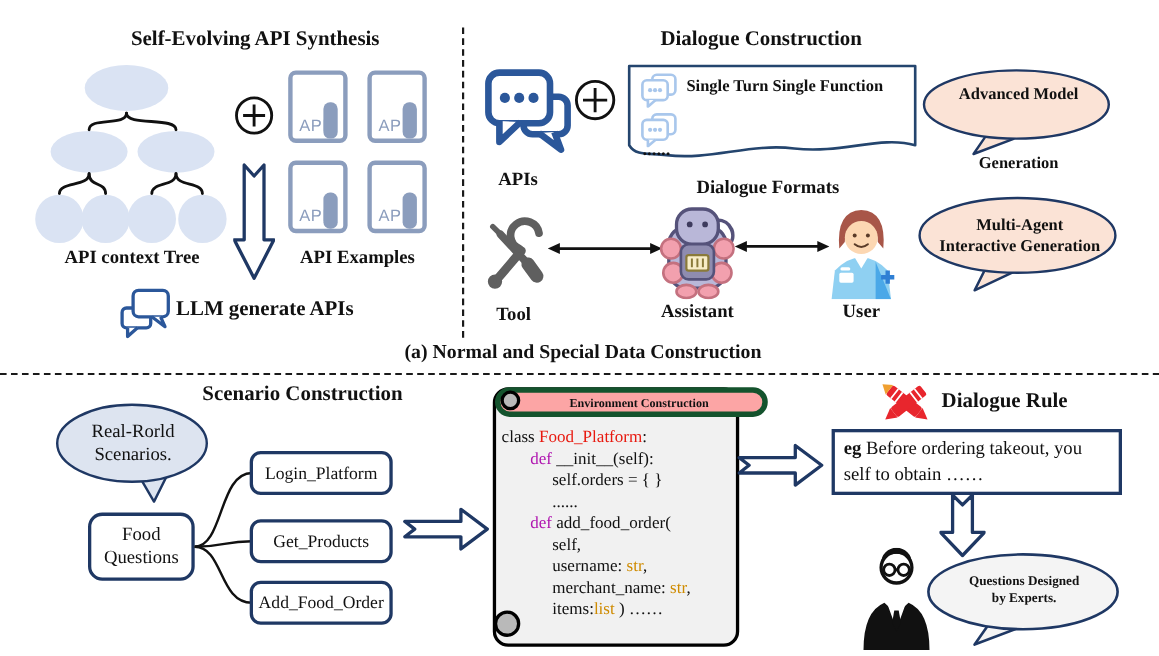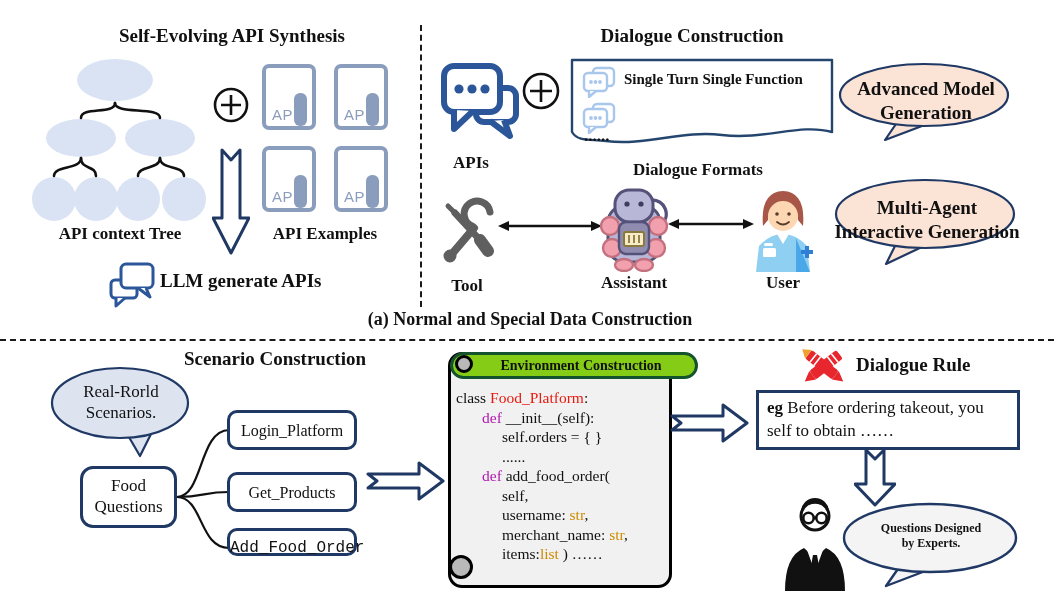--- a/index.html
+++ b/index.html
@@ -16,40 +16,40 @@
   .api-card{
     width:54px;height:66px;border:4px solid #8b9dbd;border-radius:7px;background:#fff;
     position:absolute;box-sizing:border-box;
   }
   .api-card .api-txt{
     position:absolute;left:6px;top:2px;color:#8b9dbd;font-family:"Liberation Sans",sans-serif;
     font-size:15px;letter-spacing:.5px;margin-top:36px;
   }
   .api-card .api-bar{position:absolute;left:28px;top:25px;width:13px;height:33px;border-radius:6px;background:#8b9dbd;}
   .fmt-row{position:absolute;font-weight:bold;font-size:15px;white-space:nowrap;}
-  .bubble-text{position:absolute;left:0;width:100%;text-align:center;font-weight:bold;font-size:19px;line-height:1.25;}
+  .bubble-text{position:absolute;left:0;width:100%;text-align:center;font-weight:bold;font-size:15px;line-height:1.25;}
   .bubble-text.reg{font-weight:normal;font-size:17px;}
   .nbox{position:absolute;background:#fff;border:3px solid #1f3864;box-sizing:border-box;text-align:center;}
   .code{
     position:absolute;left:456px;top:388px;width:214px;font-size:15.5px;line-height:19.5px;
     white-space:nowrap;color:#111;
   }
   .code .kw{color:#b016b0;}
   .code .cls{color:#e8190f;}
   .code .typ{color:#cf8b00;}
   .ind1{padding-left:26px;}
   .ind2{padding-left:46px;}
   .scroll-body{
     position:absolute;left:448px;top:352px;width:224px;height:236px;background:#f1f1f1;
     border:3px solid #000;border-radius:14px;box-sizing:border-box;
   }
   .scroll-pill{
-    position:absolute;left:450px;top:352px;width:248px;height:27px;background:#84cc16;
-    border:3px solid #14532d;border-radius:15px;box-sizing:border-box;
-    font-weight:bold;font-size:14px;text-align:center;line-height:21px;padding-left:14px;
+    position:absolute;left:450px;top:352px;width:248px;height:27px;background:#fca5a5;
+    border:5px solid #14532d;border-radius:15px;box-sizing:border-box;
+    font-weight:bold;font-size:11px;text-align:center;line-height:21px;padding-left:14px;
   }
   .curl{position:absolute;background:#b9b9b9;border:3px solid #000;border-radius:50%;box-sizing:border-box;}
   .egbox{
     position:absolute;left:756px;top:390px;width:264px;height:60px;background:#fff;
     border:3px solid #1f3864;box-sizing:border-box;font-size:17px;line-height:1.35;
     padding:4px 8px;
   }
 </style>
 </head>
 <body>
@@ -174,21 +174,21 @@
   </div>
   <div class="abs lbl" style="left:618px;top:160px;width:160px;">Dialogue Formats</div>
 
   <div class="abs" style="left:838px;top:62px;width:176px;height:80px;">
     <svg width="176" height="80" viewBox="0 0 176 80" style="position:absolute;left:0;top:0;">
       <path d="M58,62 L47,78 L84,64" fill="#fbe3d6" stroke="#1f3864" stroke-width="2.2" stroke-linejoin="round"></path>
       <ellipse cx="86" cy="33" rx="84" ry="31" fill="#fbe3d6" stroke="#1f3864" stroke-width="2.2"></ellipse>
     </svg>
     <div class="bubble-text" style="top:15px;">
       <span style="display:block;">Advanced Model</span>
-      <span style="display:block;">Generation</span>
+      <span style="display:block;margin-top:44px;">Generation</span>
     </div>
   </div>
 
   <div class="abs" style="left:834px;top:178px;width:186px;height:88px;">
     <svg width="186" height="88" viewBox="0 0 186 88" style="position:absolute;left:0;top:0;">
       <path d="M62,66 L52,86 L90,68" fill="#fbe3d6" stroke="#1f3864" stroke-width="2.2" stroke-linejoin="round"></path>
       <ellipse cx="91" cy="36" rx="89" ry="34" fill="#fbe3d6" stroke="#1f3864" stroke-width="2.2"></ellipse>
     </svg>
     <div class="bubble-text" style="top:18px;">
       <span style="display:block;">Multi-Agent</span>
@@ -282,21 +282,21 @@
       <path d="M2,91 C28,91 24,142 54,142"></path>
     </g>
   </svg>
 
   <div class="nbox" style="left:227px;top:410px;width:130px;height:40px;border-radius:10px;font-size:16px;line-height:35px;">
     <span>Login_Platform</span>
   </div>
   <div class="nbox" style="left:227px;top:472px;width:130px;height:40px;border-radius:10px;font-size:16px;line-height:35px;">
     <span>Get_Products</span>
   </div>
-  <div class="nbox" style="left:227px;top:528px;width:130px;height:28px;border-radius:10px;font-size:16px;line-height:35px;font-family:Liberation Mono, monospace;">
+  <div class="nbox" style="left:227px;top:528px;width:130px;height:40px;border-radius:10px;font-size:16px;line-height:35px;">
     <span>Add_Food_Order</span>
   </div>
 
   <svg class="abs" style="left:366px;top:460px;" width="80" height="42" viewBox="0 0 80 42">
     <polygon points="2,14 53,14 53,3 77,21 53,39 53,28 2,28 11,21" fill="#fff" stroke="#1f3864" stroke-width="3" stroke-linejoin="round"></polygon>
   </svg>
 
   <div class="scroll-body"></div>
   <div class="scroll-pill">
     <span>Environment Construction</span>

